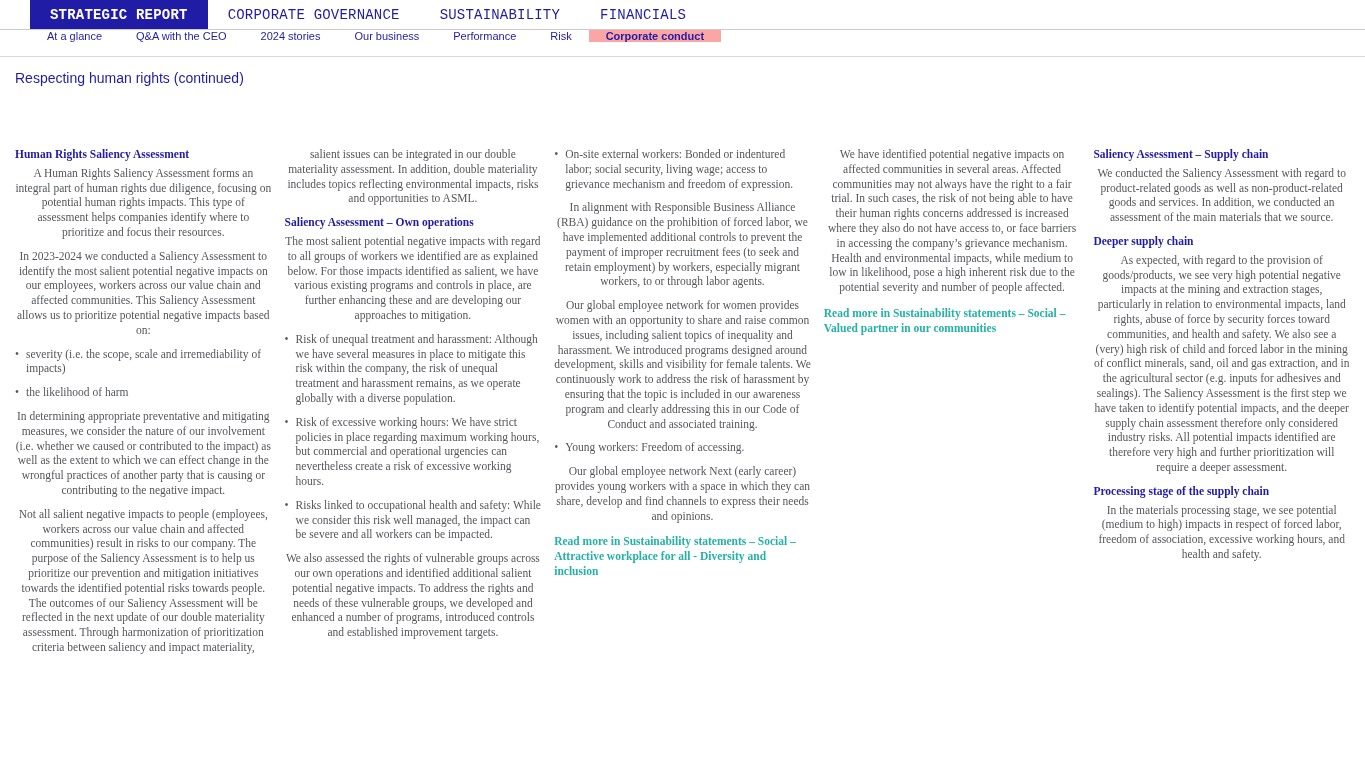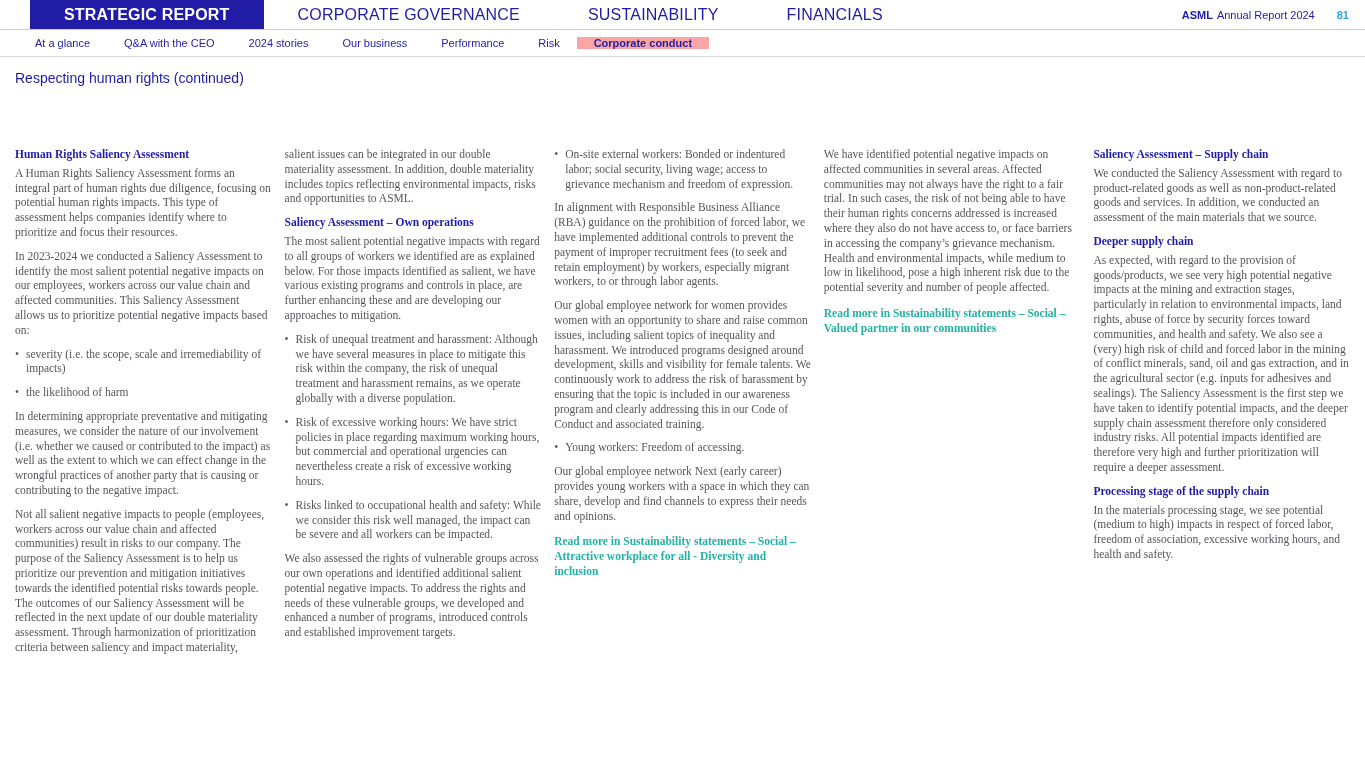--- a/index.html
+++ b/index.html
@@ -14,48 +14,49 @@
 
   
   .topnav {
     display: flex; align-items: stretch;
     height: 30px;
     border-bottom: 1px solid #C9CBCE;
   }
   .top-tabs { display: flex; margin-left: 30px; }
   .top-tab {
     display: flex; align-items: center;
-    padding: 0 34px;
-    font-size: 16px;
+    padding: 0 20px;
+    font-size: 14px;
     letter-spacing: .2px;
     color: #211CA5;
     text-decoration: none;
     cursor: pointer;
     white-space: nowrap;
+    font-family: Liberation Mono, monospace;
   }
   .top-tab.active {
     background: #211CA5;
     color: #ffffff;
     font-weight: bold;
   }
   .header-right {
     margin-left: auto; margin-right: 16px;
     display: flex; align-items: center;
     font-size: 11px; color: #211CA5;
     white-space: nowrap;
   }
   .header-right .brand { font-weight: bold; margin-right: 4px; }
   .header-right .pagenum { color: #29A9E0; font-weight: bold; margin-left: 22px; }
 
   
   .subnav {
-    display: flex; align-items: center;
+    display: flex; align-items: flex-start;
     height: 27px;
     border-bottom: 1px solid #D8DADC;
-    padding-left: 18px;
+    padding-left: 30px;
   }
   .sub-tab {
     display: flex; align-items: center;
     padding: 0 17px;
     font-size: 11px;
     color: #211CA5;
     text-decoration: none;
     cursor: pointer;
     white-space: nowrap;
   }
@@ -78,46 +79,41 @@
     font-family: Liberation Serif, serif;
   }
   .col { font-size: 11.5px; line-height: 14.8px; }
   .col-heading {
     font-size: 11.5px; line-height: 14.8px;
     color: #211CA5;
     font-weight: bold;
     margin: 0 0 4px 0;
   }
   .col-heading:not(:first-child) { margin-top: 5px; }
-  .body-para { margin: 0 0 9px 0; }
+  .body-para { margin: 0 0 9px 0; text-align: center; }
   .bullets { list-style: none; margin: 0 0 9px 0; padding: 0; }
   .bullets li { position: relative; padding-left: 11px; margin: 0 0 9px 0; }
   .bullets li::before { content: "\2022"; position: absolute; left: 0; }
   .readmore {
     color: #24B2A6;
     font-weight: bold;
     margin: 11px 0 9px 0;
     cursor: pointer;
   }
 </style>
 </head>
 <body>
 
 <header class="topnav">
   <nav class="top-tabs" id="top-tabs">
       <a class="top-tab active">STRATEGIC REPORT</a>
       <a class="top-tab">CORPORATE GOVERNANCE</a>
       <a class="top-tab">SUSTAINABILITY</a>
       <a class="top-tab">FINANCIALS</a>
     </nav>
-  <div class="header-right">
-    <span class="brand">ASML</span>
-    <span>Annual Report 2024</span>
-    <span class="pagenum">81</span>
-  </div>
 </header>
 
 <nav class="subnav" id="sub-tabs">
     <a class="sub-tab">At a glance</a>
     <a class="sub-tab">Q&amp;A with the CEO</a>
     <a class="sub-tab">2024 stories</a>
     <a class="sub-tab">Our business</a>
     <a class="sub-tab">Performance</a>
     <a class="sub-tab">Risk</a>
     <a class="sub-tab active">Corporate conduct</a>

